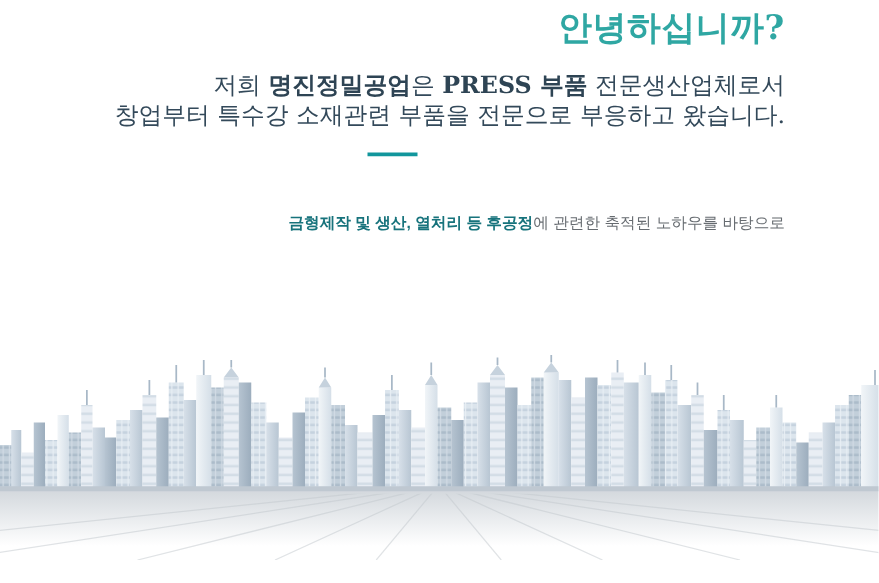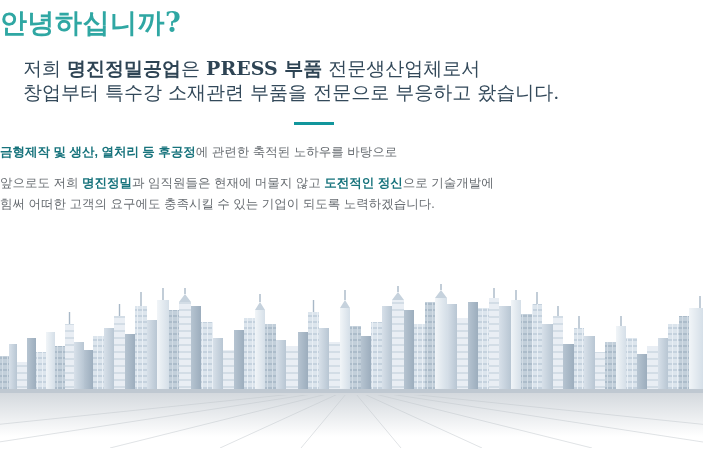--- a/index.html
+++ b/index.html
@@ -1,53 +1,52 @@
 <!DOCTYPE html>
 <html><head>
 <meta charset="utf-8">
 <style>
   html,body{margin:0;padding:0;}
   body{
     width:703px;height:466px;position:relative;overflow:hidden;
     background:#ffffff;
     font-family:"Liberation Sans","DejaVu Sans",sans-serif;
   }
-  .page{width:628px;text-align:left;padding-top:7px;position:relative;}
+  .page{width:628px;text-align:right;padding-top:7px;position:relative;}
   .title{
     margin:0;font-size:27px;line-height:32px;font-weight:700;color:#2fa7a3;
     font-family:"DejaVu Serif","Liberation Serif",serif;letter-spacing:0.5px;
   }
   .intro{
     margin:17px 0 0;font-size:19px;line-height:24px;color:#33495a;
     font-family:"DejaVu Serif","Liberation Serif",serif;
     padding-left:23px;
   }
   .intro b{font-weight:700;color:#2e4454;}
   .divider{width:40px;height:3px;background:#12969c;margin:18px auto 0;}
   .body-par{
-    margin:17px 0 0;font-size:12.5px;line-height:21px;color:#666b70;
+    margin:43px 0 0;font-size:12.5px;line-height:21px;color:#666b70;
   }
   .body-par + .body-par{margin-top:10px;}
   .hl{font-weight:700;color:#17737c;}
   .skyline{position:absolute;left:0;top:272px;width:703px;height:176px;display:block;}
 </style>
 </head>
 <body>
 
 <div class="page">
 
   <h1 class="title">안녕하십니까?</h1>
 
   <p class="intro"><span>저희 </span><b>명진정밀공업</b><span>은 </span><b>PRESS 부품</b><span> 전문생산업체로서</span><br><span>창업부터 특수강 소재관련 부품을 전문으로 부응하고 왔습니다.</span></p>
 
   <div class="divider"></div>
 
   <p class="body-par"><span class="hl">금형제작 및 생산, 열처리 등 후공정</span><span>에 관련한 축적된 노하우를 바탕으로</span><br></p>
 
-  <p class="body-par"><span>앞으로도 저희 </span><span class="hl">명진정밀</span><span>과 임직원들은 현재에 머물지 않고 </span><span class="hl">도전적인 정신</span><span>으로 기술개발에</span><br><span>힘써 어떠한 고객의 요구에도 충족시킬 수 있는 기업이 되도록 노력하겠습니다.</span></p>
 </div>
 
 <svg class="skyline" viewBox="0 0 703 176" aria-hidden="true">
   <defs>
     <linearGradient id="gA" x1="0" y1="0" x2="1" y2="0">
       <stop offset="0" stop-color="#f1f5f8"></stop>
         <stop offset="1" stop-color="#d5dfe8"></stop>
     </linearGradient>
     <linearGradient id="gB" x1="0" y1="0" x2="1" y2="0">
       <stop offset="0" stop-color="#d7e0e9"></stop>

